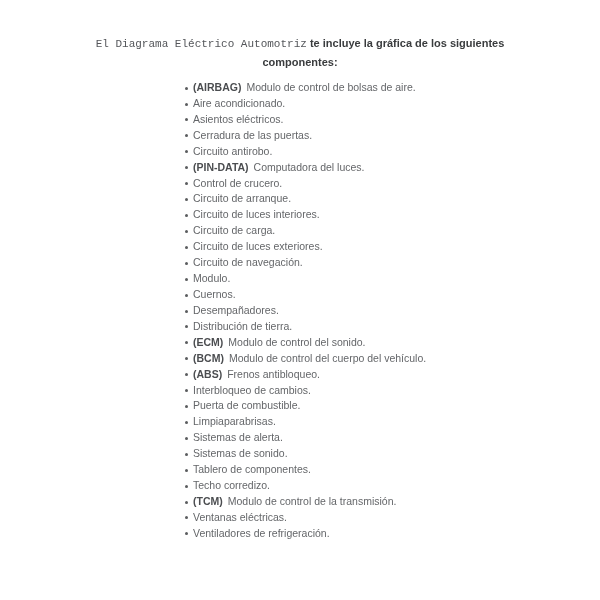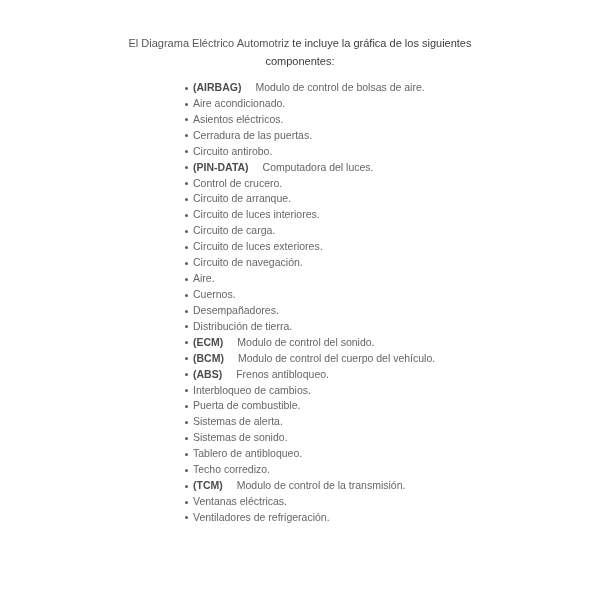--- a/index.html
+++ b/index.html
@@ -21,24 +21,25 @@
     top: 34px;
     left: 0;
     width: 600px;
     text-align: center;
     font-size: 11px;
     line-height: 18px;
   }
   .title-regular {
     color: #54565a;
     font-weight: 400;
+    font-family: Liberation Mono, monospace;
   }
   .title-bold {
     color: #3a3c3e;
-    font-weight: 400;
+    font-weight: 700;
   }
   ul.list {
     position: absolute;
     left: 193px;
     top: 80px;
     list-style: none;
   }
   li.item {
     position: relative;
     line-height: 15.92px;
@@ -52,21 +53,21 @@
     top: 6.6px;
     width: 3px;
     height: 3px;
     border-radius: 50%;
     background: #5a5c5e;
   }
   .item-bold {
     font-weight: 700;
     color: #4b4d50;
   }
-  .item-bold:not(:empty) { margin-right: 14px; }
+  .item-bold:not(:empty) { margin-right: 5px; }
 </style>
 </head>
 <body>
 
 <div class="page">
 
   <div class="title">
     <span class="title-regular">El Diagrama Eléctrico Automotriz</span>
     <b class="title-bold">te incluye la gráfica de los siguientes</b><br>
     <b class="title-bold">componentes:</b>
@@ -116,21 +117,21 @@
       <li class="item">
       <span class="bullet"></span>
       <b class="item-bold"></b><span class="item-text">Circuito de luces exteriores.</span>
     </li>
       <li class="item">
       <span class="bullet"></span>
       <b class="item-bold"></b><span class="item-text">Circuito de navegación.</span>
     </li>
       <li class="item">
       <span class="bullet"></span>
-      <b class="item-bold"></b><span class="item-text">Aire.</span>
+      <b class="item-bold"></b><span class="item-text">Modulo.</span>
     </li>
       <li class="item">
       <span class="bullet"></span>
       <b class="item-bold"></b><span class="item-text">Cuernos.</span>
     </li>
       <li class="item">
       <span class="bullet"></span>
       <b class="item-bold"></b><span class="item-text">Desempañadores.</span>
     </li>
       <li class="item">
@@ -152,29 +153,33 @@
       <li class="item">
       <span class="bullet"></span>
       <b class="item-bold"></b><span class="item-text">Interbloqueo de cambios.</span>
     </li>
       <li class="item">
       <span class="bullet"></span>
       <b class="item-bold"></b><span class="item-text">Puerta de combustible.</span>
     </li>
       <li class="item">
       <span class="bullet"></span>
+      <b class="item-bold"></b><span class="item-text">Limpiaparabrisas.</span>
+    </li>
+      <li class="item">
+      <span class="bullet"></span>
       <b class="item-bold"></b><span class="item-text">Sistemas de alerta.</span>
     </li>
       <li class="item">
       <span class="bullet"></span>
       <b class="item-bold"></b><span class="item-text">Sistemas de sonido.</span>
     </li>
       <li class="item">
       <span class="bullet"></span>
-      <b class="item-bold"></b><span class="item-text">Tablero de antibloqueo.</span>
+      <b class="item-bold"></b><span class="item-text">Tablero de componentes.</span>
     </li>
       <li class="item">
       <span class="bullet"></span>
       <b class="item-bold"></b><span class="item-text">Techo corredizo.</span>
     </li>
       <li class="item">
       <span class="bullet"></span>
       <b class="item-bold">(TCM)</b><span class="item-text">Modulo de control de la transmisión.</span>
     </li>
       <li class="item">

